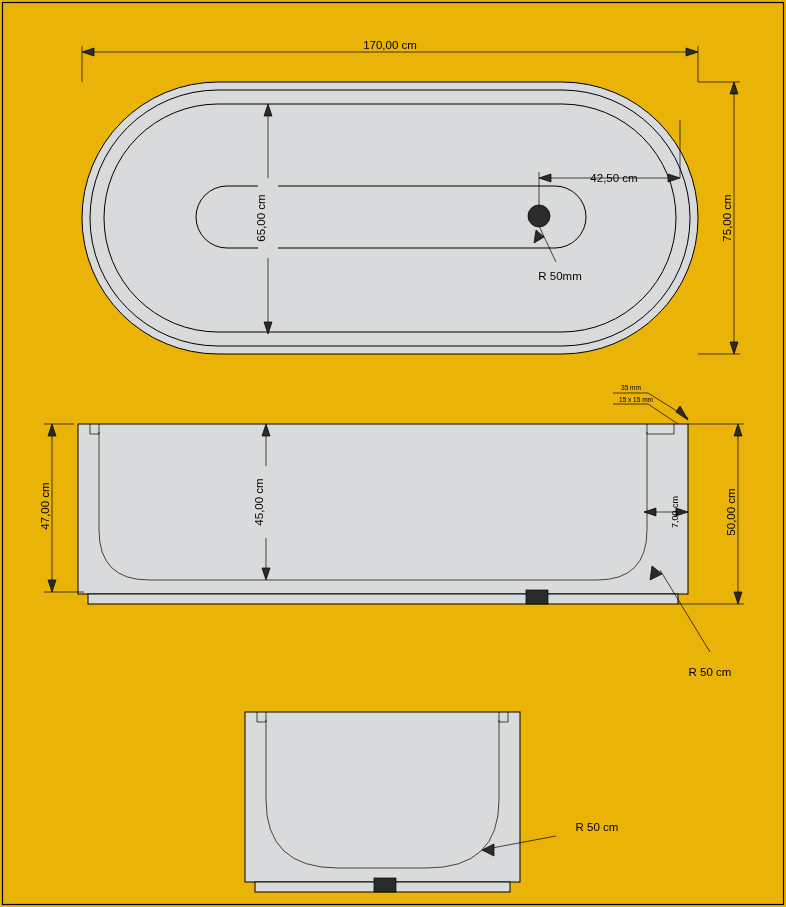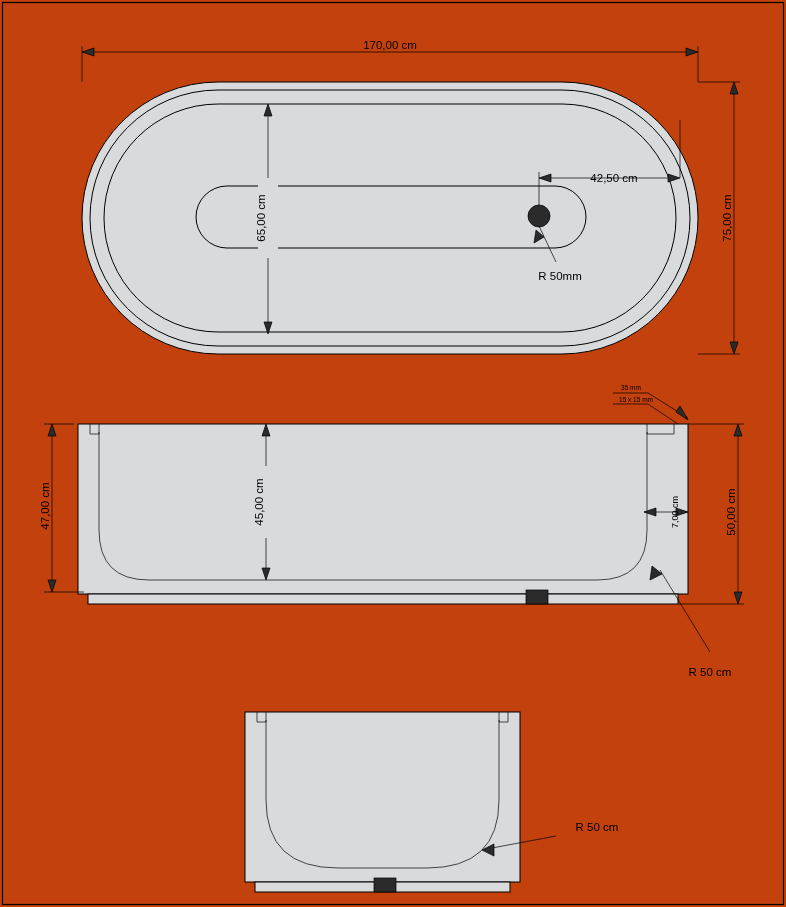--- a/index.html
+++ b/index.html
@@ -8,21 +8,21 @@
     background: #ffffff;
   }
   body {
     font-family: "Liberation Sans", sans-serif;
     color: #000000;
   }
   #sheet {
     position: relative;
     width: 786px;
     height: 907px;
-    background: #c2410c;
+    background: #eab308;
     overflow: hidden;
   }
   #sheet svg {
     position: absolute;
     top: 0;
     left: 0;
     width: 786px;
     height: 907px;
   }
   .dim-text {

